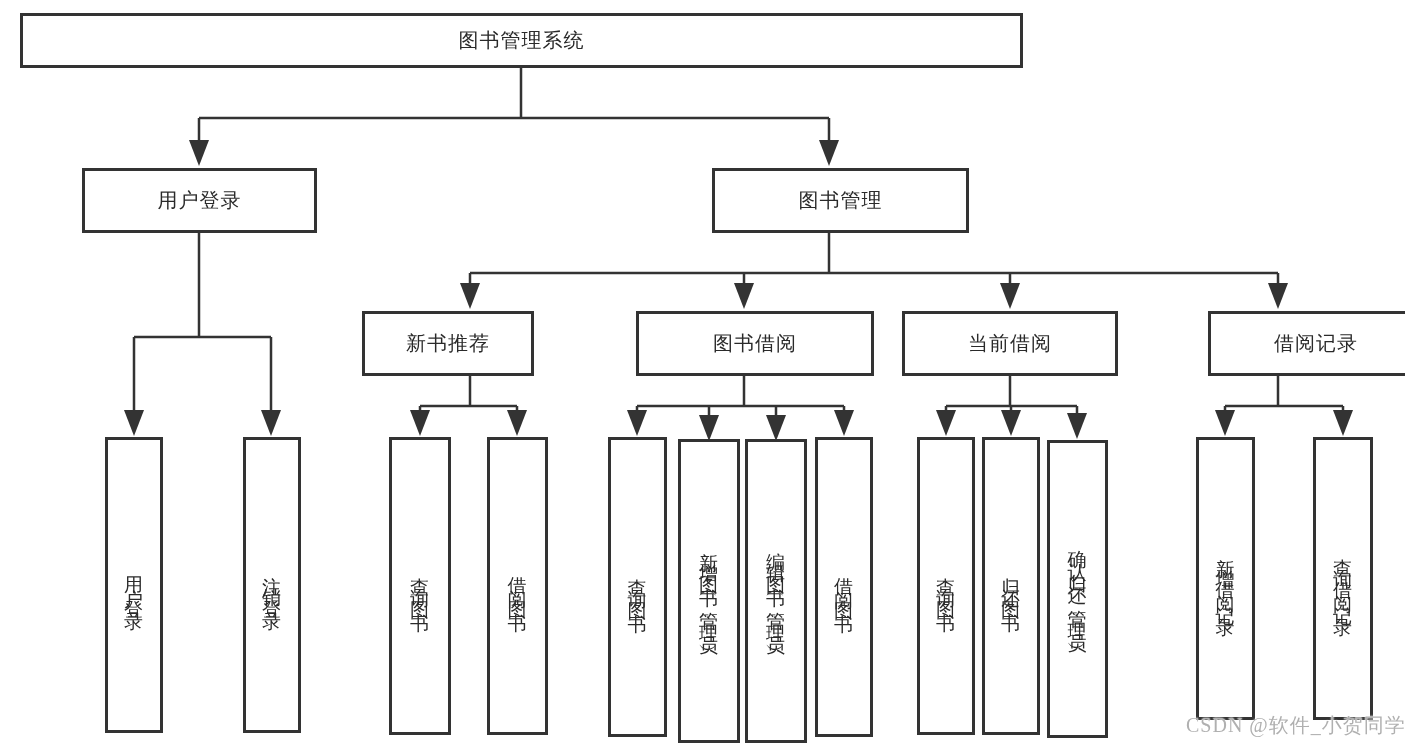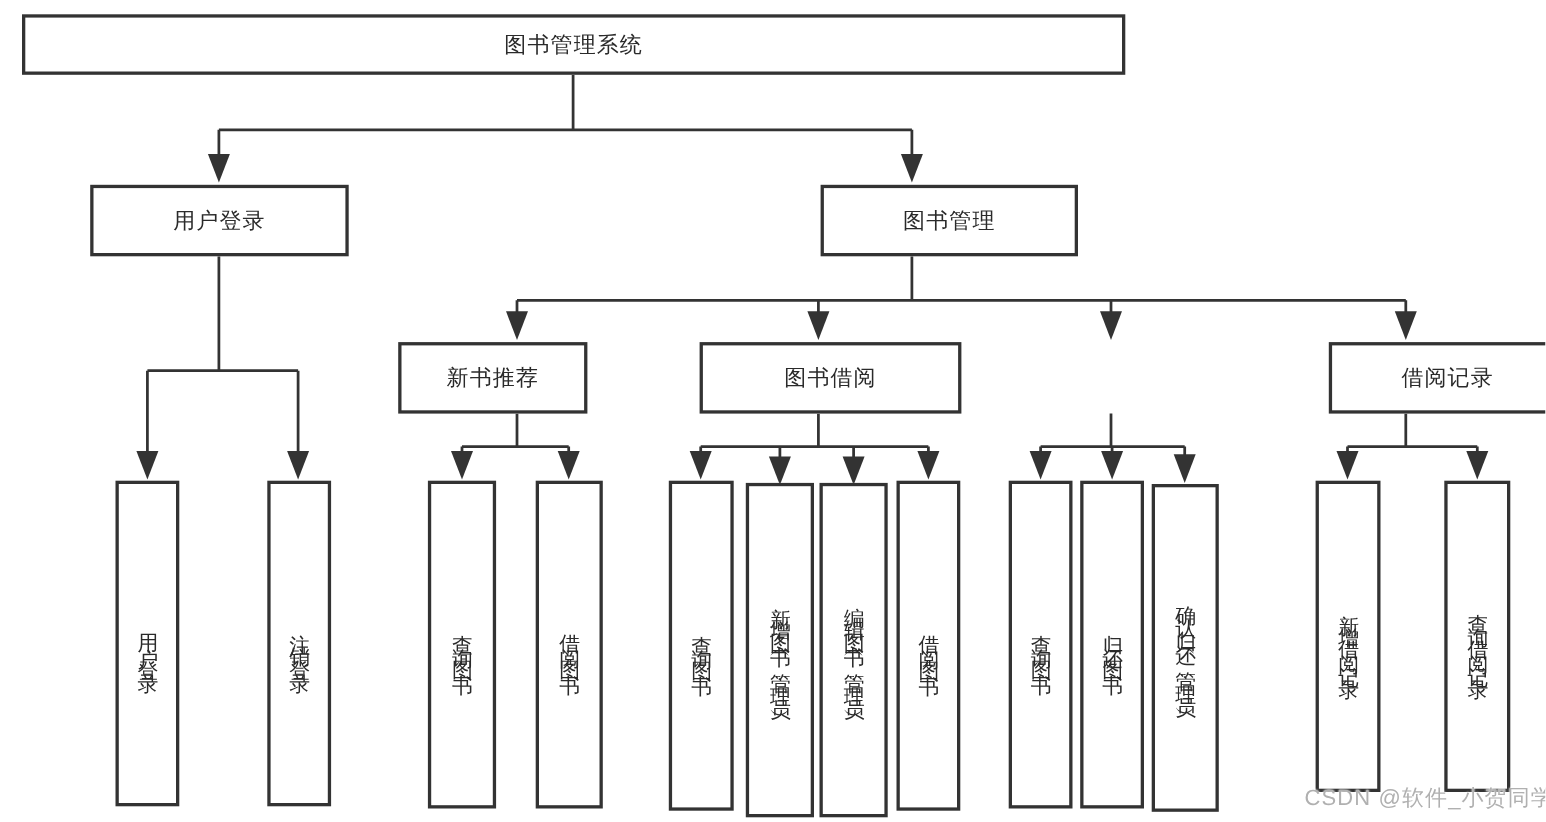--- a/index.html
+++ b/index.html
@@ -1,20 +1,20 @@
 <!DOCTYPE html>
 <html><head>
 <meta charset="utf-8">
 <style>
   html,body{margin:0;padding:0;background:#fff;}
   .canvas{
     position:relative;
     width:1405px;height:747px;
     background:#ffffff;
-    font-family:Liberation Sans, sans-serif;
+    font-family:Liberation Serif, serif;
     overflow:hidden;
   }
   .wires{position:absolute;left:0;top:0;pointer-events:none;}
   .box{
     position:absolute;
     box-sizing:border-box;
     border:3px solid #333333;
     background:#ffffff;
     display:flex;
     align-items:center;
@@ -82,29 +82,32 @@
     </g>
   </svg>
 
   <div class="box h" style="left:20px;top:13px;width:1003px;height:55px">
     <span>图书管理系统</span>
   </div>
 
   <div class="box h" style="left:82px;top:168px;width:235px;height:65px">
     <span>用户登录</span>
   </div>
-  <div class="box h" style="left:746px;top:168px;width:234px;height:65px">
+  <div class="box h" style="left:712px;top:168px;width:257px;height:65px">
     <span>图书管理</span>
   </div>
 
   <div class="box h" style="left:362px;top:311px;width:172px;height:65px">
     <span>新书推荐</span>
   </div>
   <div class="box h" style="left:636px;top:311px;width:238px;height:65px">
     <span>图书借阅</span>
+  </div>
+  <div class="box h" style="left:902px;top:311px;width:216px;height:65px">
+    <span>当前借阅</span>
   </div>
   <div class="box h" style="left:1208px;top:311px;width:216px;height:65px">
     <span>借阅记录</span>
   </div>
 
   <div class="box v" style="left:105px;top:437px;width:58px;height:296px">
     <span class="vtext">用户登录</span>
   </div>
   <div class="box v" style="left:243px;top:437px;width:58px;height:296px">
     <span class="vtext">注销登录</span>

